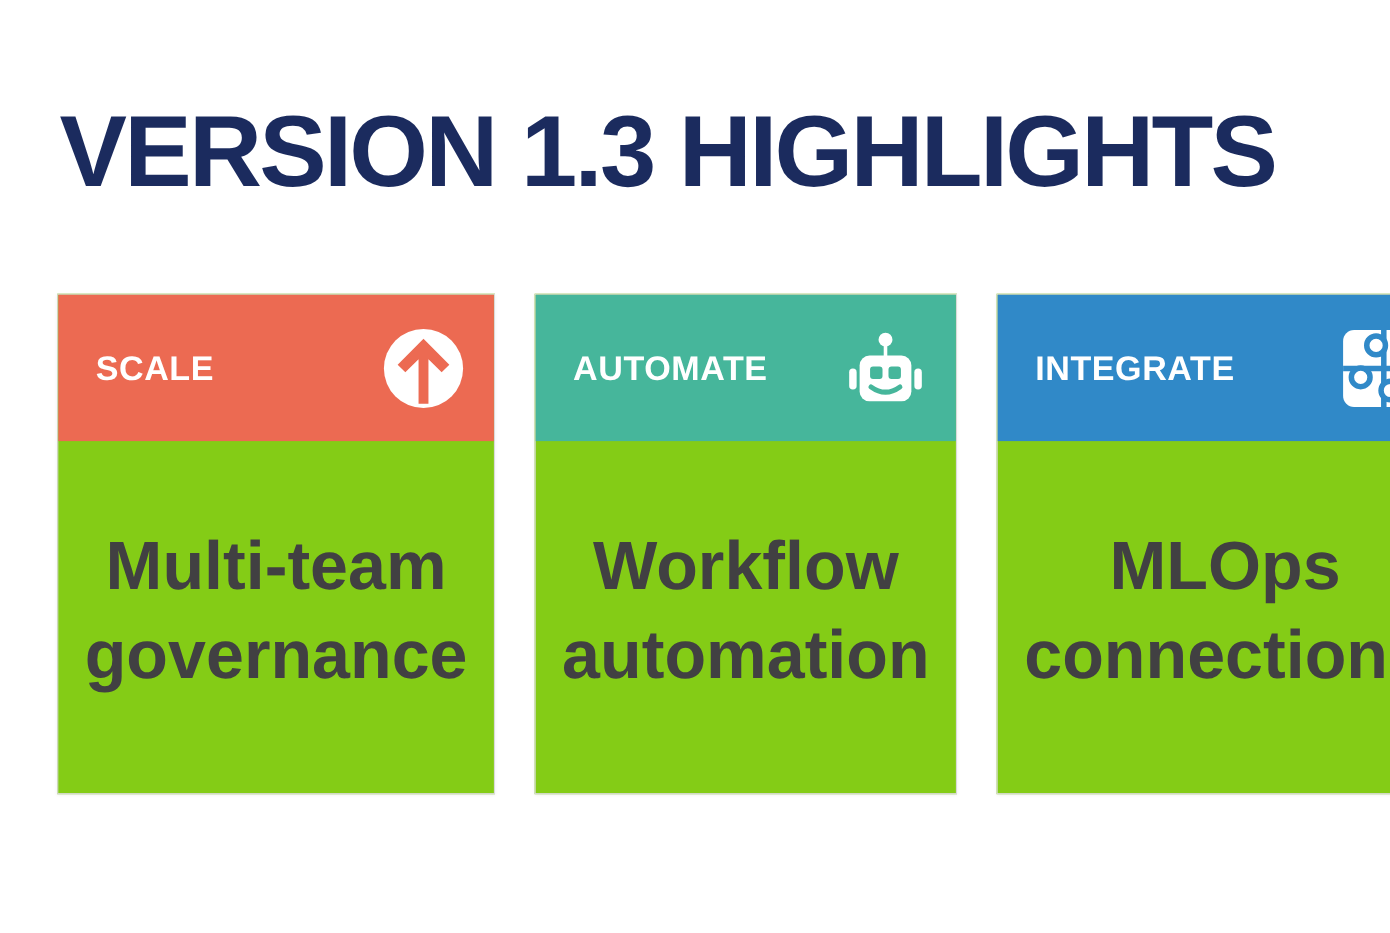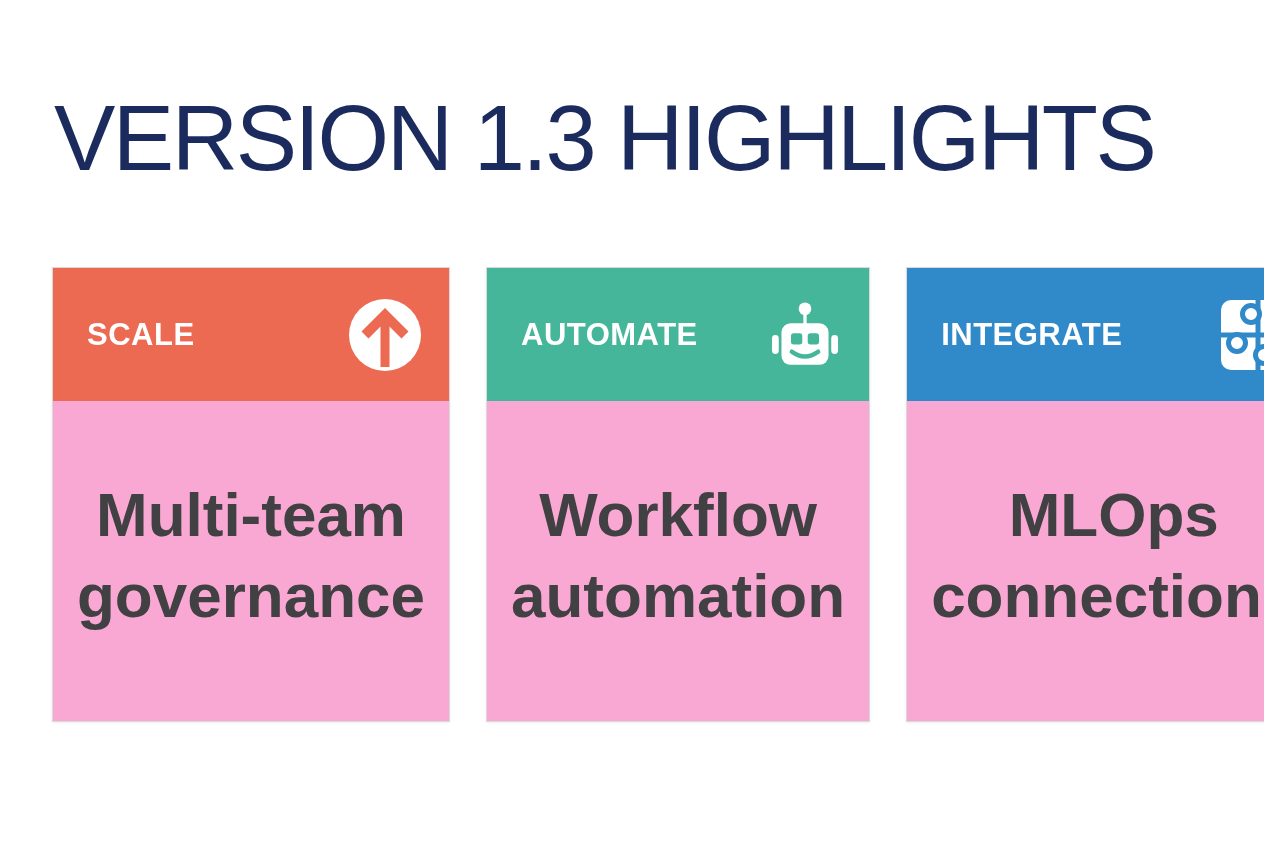--- a/index.html
+++ b/index.html
@@ -5,35 +5,35 @@
   * { margin: 0; padding: 0; box-sizing: border-box; }
   html, body {
     width: 1264px; height: 848px;
     background: #ffffff;
     font-family: "Liberation Sans", sans-serif;
     overflow: hidden;
   }
   .page-title {
     margin: 92px 0 0 54px;
     font-size: 92px;
-    font-weight: 400;
+    font-weight: 700;
     letter-spacing: -2.5px;
     line-height: 1;
     white-space: nowrap;
   }
   .cards-row {
     display: flex;
     gap: 36px;
     padding: 0 51px 0 52px;
     margin-top: 83px;
   }
   .card {
     flex: 1;
     height: 455px;
-    background: #f9a8d4;
+    background: #84cc16;
     border: 1px solid #dadada;
     box-shadow: 0 1px 3px rgba(0,0,0,0.07);
     display: flex;
     flex-direction: column;
   }
   .card-header {
     height: 133px;
     flex: none;
     display: flex;
     align-items: center;

